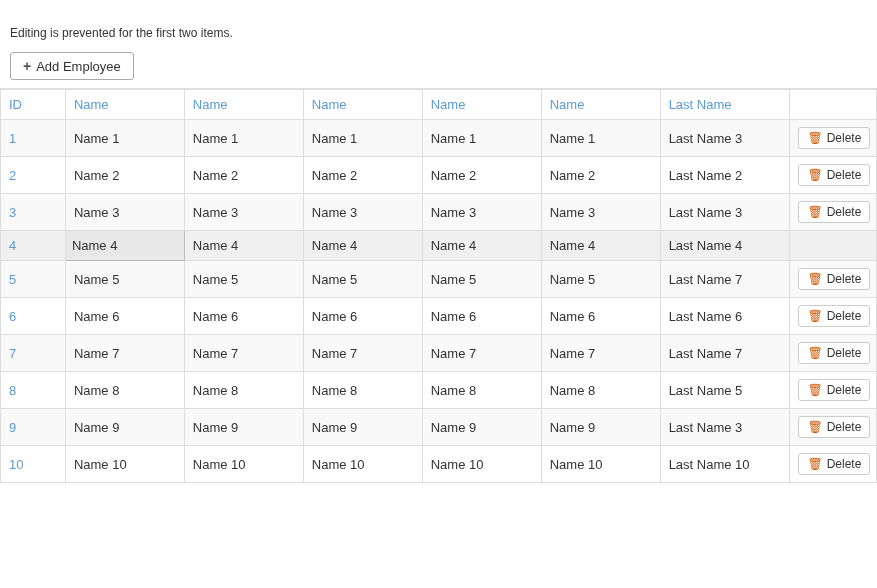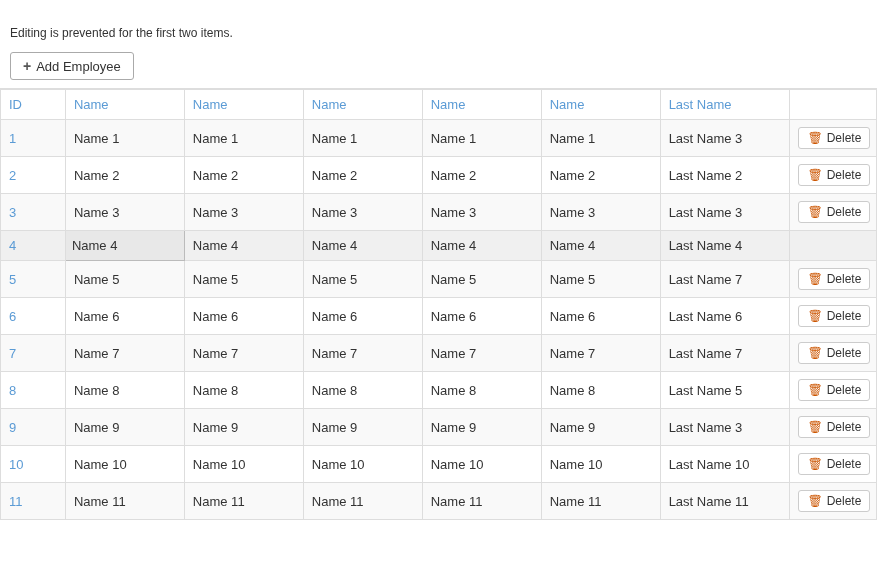--- a/index.html
+++ b/index.html
@@ -266,28 +266,15 @@
           <td>Name 10</td>
           <td>Name 10</td>
           <td>Name 10</td>
           <td>Name 10</td>
           <td>Last Name 10</td>
           <td><button class="delete-btn">
               <span class="trash-icon">🗑</span>
               <span>Delete</span>
             </button></td>
         </tr>
-        <tr>
-          <td class="id-cell">11</td>
-          <td>Name 11</td>
-          <td>Name 11</td>
-          <td>Name 11</td>
-          <td>Name 11</td>
-          <td>Name 11</td>
-          <td>Last Name 11</td>
-          <td><button class="delete-btn">
-              <span class="trash-icon">🗑</span>
-              <span>Delete</span>
-            </button></td>
-        </tr>
       </tbody>
   </table>
 </div>
 
 </body></html>

